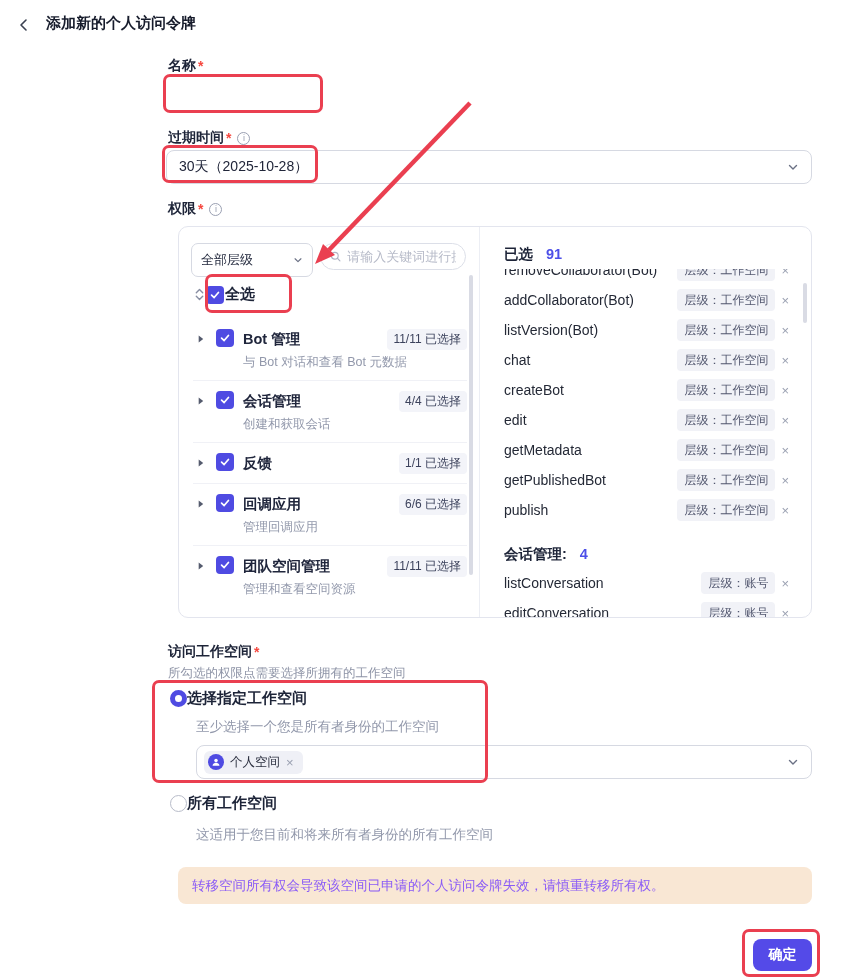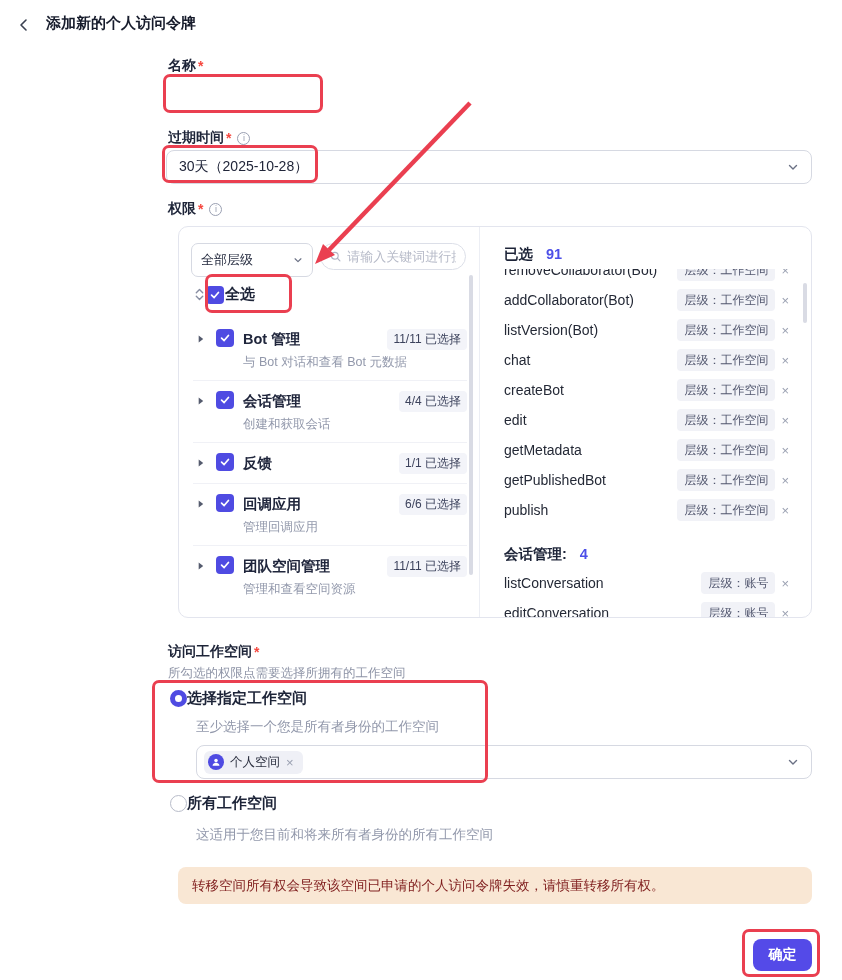--- a/index.html
+++ b/index.html
@@ -74,21 +74,21 @@
   .radio-off { width:17px; height:17px; border-radius:50%; border:1.5px solid #b8bcc9; background:#fff; flex:none; }
   .opt-title { font-size:15px; font-weight:700; color:#1d2438; }
   .opt-desc { font-size:13.5px; color:#9298ab; }
   .ws-desc { font-size:12.5px; color:#8d93a6; }
   .ws-select { left:196px; top:745px; width:616px; height:34px; padding:0 12px 0 7px; }
   .ws-tag { background:#eff0f6; border-radius:6px; padding:3px 9px 3px 4px; display:flex; align-items:center; gap:6px;
             font-size:12.5px; color:#2c3040; }
   .avatar { width:16px; height:16px; border-radius:50%; background:#4f4be2; display:flex; align-items:center; justify-content:center; flex:none; }
 
   .warning { left:178px; top:867px; width:634px; height:37px; background:#f9e7d4; border-radius:8px; display:flex;
-             align-items:center; padding:0 14px; font-size:13.5px; color:#7f1d1d; }
+             align-items:center; padding:0 14px; font-size:13.5px; color:#8b5cf6; }
 
   .confirm-btn { left:753px; top:939px; width:59px; height:32px; background:#544ae8; color:#fff; border:none; border-radius:8px;
                  font-size:14px; font-weight:700; display:flex; align-items:center; justify-content:center; cursor:pointer;
                  font-family:inherit; }
 
   
   .anno { position:absolute; border:3px solid #ea3f50; border-radius:7px; pointer-events:none; z-index:40; }
   .anno-svg { position:absolute; left:0; top:0; width:842px; height:980px; pointer-events:none; z-index:41; }
 </style>
 </head>

